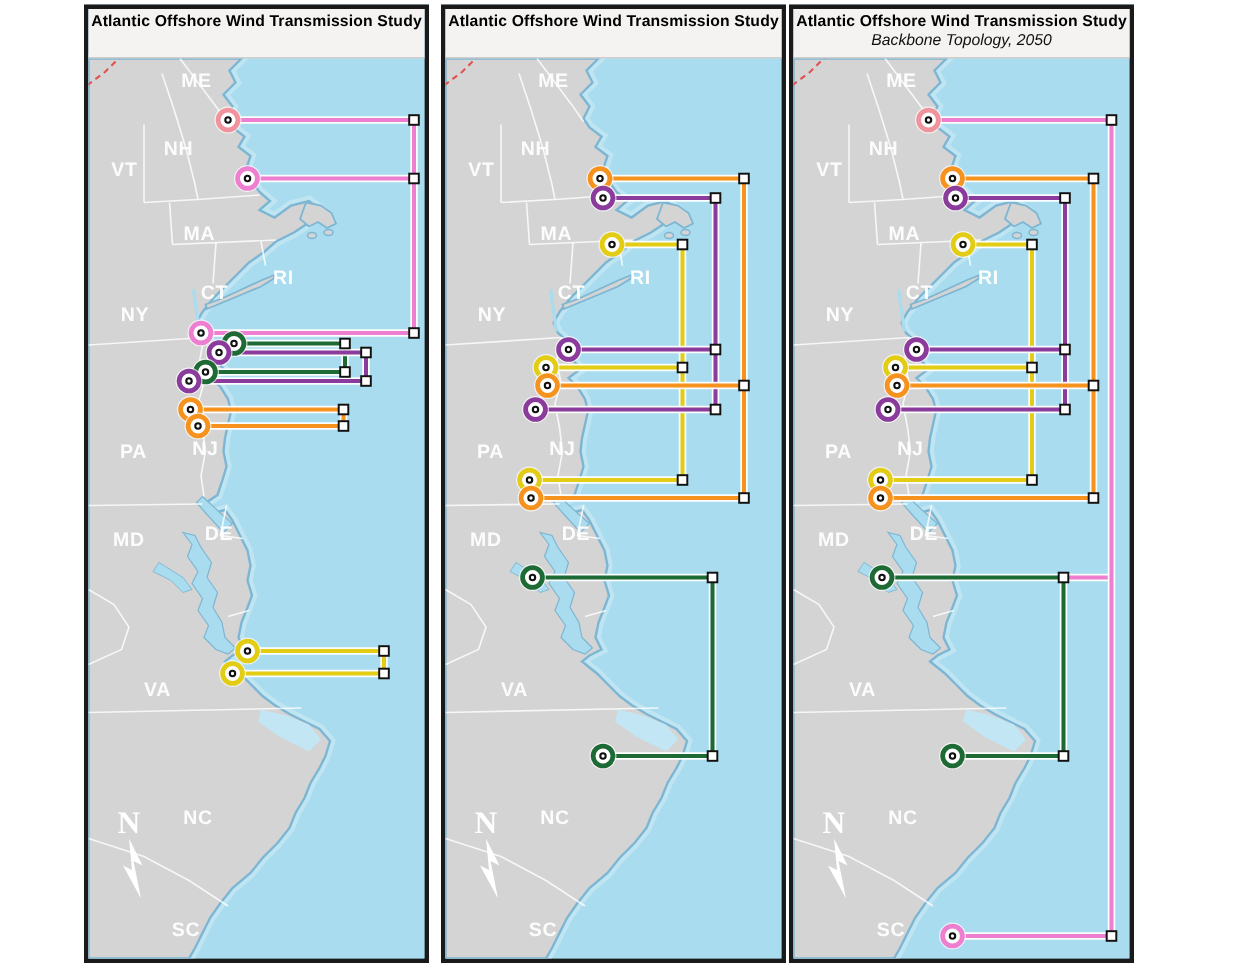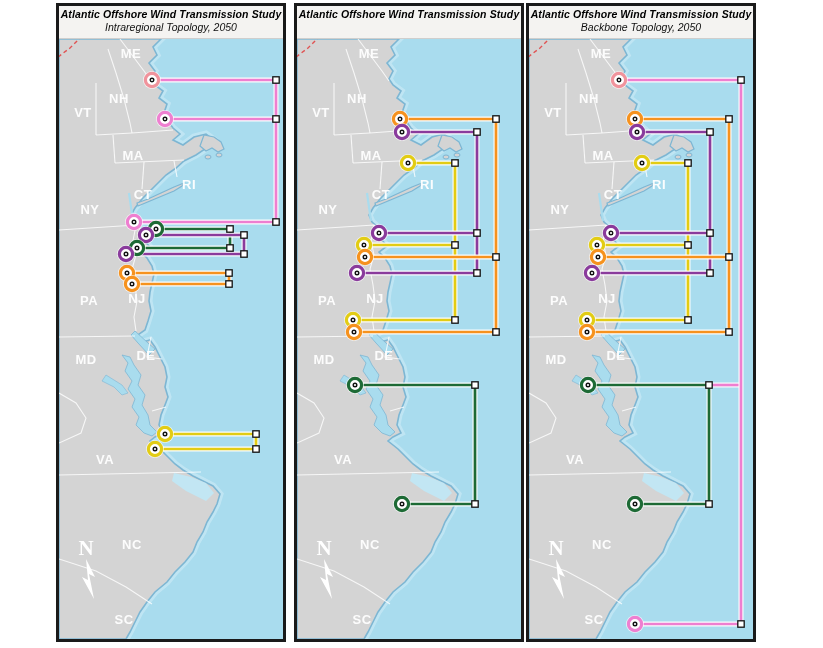--- a/index.html
+++ b/index.html
@@ -3,37 +3,36 @@
 <meta charset="utf-8">
 <style>
   html,body{margin:0;padding:0;background:#ffffff;}
   .stage{position:relative;width:823px;height:648px;background:#ffffff;overflow:hidden;
          font-family:"Liberation Sans",sans-serif;}
   .panel{position:absolute;top:3px;width:230px;height:639px;border:3px solid #1a1a1a;
          background:#a9dcee;box-sizing:border-box;}
   .p0{left:56px}.p1{left:294px}.p2{left:526px}
   .panel header{position:absolute;top:0;left:0;right:0;height:30px;background:#f4f3f1;
          z-index:5;text-align:center;padding-top:2px;border-bottom:1px solid rgba(0,0,0,.15);}
-  .hdr-title{font-size:10.5px;font-weight:bold;color:#000;line-height:13px;letter-spacing:.1px;font-style:italic;}
+  .hdr-title{font-size:10.5px;font-weight:bold;color:#000;line-height:13px;letter-spacing:.1px;}
   .hdr-sub{font-size:10.5px;font-style:italic;color:#101010;line-height:13px;}
   .map{position:absolute;top:0;left:0;right:0;bottom:0;padding-left:20px;}
   .map svg{position:absolute;top:0;left:0;display:block;}
   .state-label{font-family:"Liberation Sans",sans-serif;font-weight:bold;fill:#ffffff;
          font-size:13px;letter-spacing:.5px;opacity:.95;}
   .compass-n{font-family:"Liberation Serif",serif;font-weight:bold;fill:#ffffff;font-size:21px;}
 </style>
 </head>
 <body>
 
 <div class="stage">
 
   <section class="panel p0">
     <header>
       <div class="hdr-title">Atlantic Offshore Wind Transmission Study</div>
-      <div class="hdr-sub">Intraregional Topology, 2050</div>
     </header>
     <div class="map">
         <svg viewBox="3 3 224 633" width="224" height="633">
           <rect x="3" y="3" width="224" height="633" fill="#a9dcee"></rect>
           <polygon points="105,36 97,44 101,52 93,60 99,68 95,76 99,82 107,88 103,95 111,101 108,110 112,118 117,125 124,131 117,137 127,142 138,134 150,131 158,137 149,146 140,152 128,158 120,165 110,172 102,180 94,188 86,196 79,205 75,212 78,219 85,225 91,231 88,237 93,243 85,249 91,255 96,263 98,271 96,280 94,289 93,298 95,308 92,318 89,327 83,331 79,335 87,339 94,337 99,344 104,354 109,364 111,374 109,384 112,394 109,402 105,412 103,422 107,430 99,434 94,438 99,442 104,446 111,453 119,461 127,467 137,473 147,478 157,483 164,491 161,501 157,509 151,519 147,529 141,539 137,549 129,559 119,569 111,579 99,589 91,599 84,609 79,619 74,629 70,636 3,636 3,36" fill="none" stroke="#d2ecf7" stroke-width="7" opacity="0.55"></polygon>
           <polygon points="105,36 97,44 101,52 93,60 99,68 95,76 99,82 107,88 103,95 111,101 108,110 112,118 117,125 124,131 117,137 127,142 138,134 150,131 158,137 149,146 140,152 128,158 120,165 110,172 102,180 94,188 86,196 79,205 75,212 78,219 85,225 91,231 88,237 93,243 85,249 91,255 96,263 98,271 96,280 94,289 93,298 95,308 92,318 89,327 83,331 79,335 87,339 94,337 99,344 104,354 109,364 111,374 109,384 112,394 109,402 105,412 103,422 107,430 99,434 94,438 99,442 104,446 111,453 119,461 127,467 137,473 147,478 157,483 164,491 161,501 157,509 151,519 147,529 141,539 137,549 129,559 119,569 111,579 99,589 91,599 84,609 79,619 74,629 70,636 3,636 3,36" fill="#d4d4d4" stroke="#7db6d3" stroke-width="1.6"></polygon>
           <polygon points="148,132 158,134 165,139 168,146 162,149 156,145 150,148 144,143" fill="#d4d4d4" stroke="#7db6d3" stroke-width="1.2"></polygon>
           <ellipse cx="152" cy="154" rx="3" ry="2" fill="#d4d4d4" stroke="#7db6d3" stroke-width="1"></ellipse>
           <ellipse cx="163" cy="152" rx="3" ry="2" fill="#d4d4d4" stroke="#7db6d3" stroke-width="1"></ellipse>
           <polygon points="82,203 94,198 106,193 118,188 126,183 128,180 118,184 105,190 92,196 81,200" fill="#d4d4d4" stroke="#7db6d3" stroke-width="1.2"></polygon>

